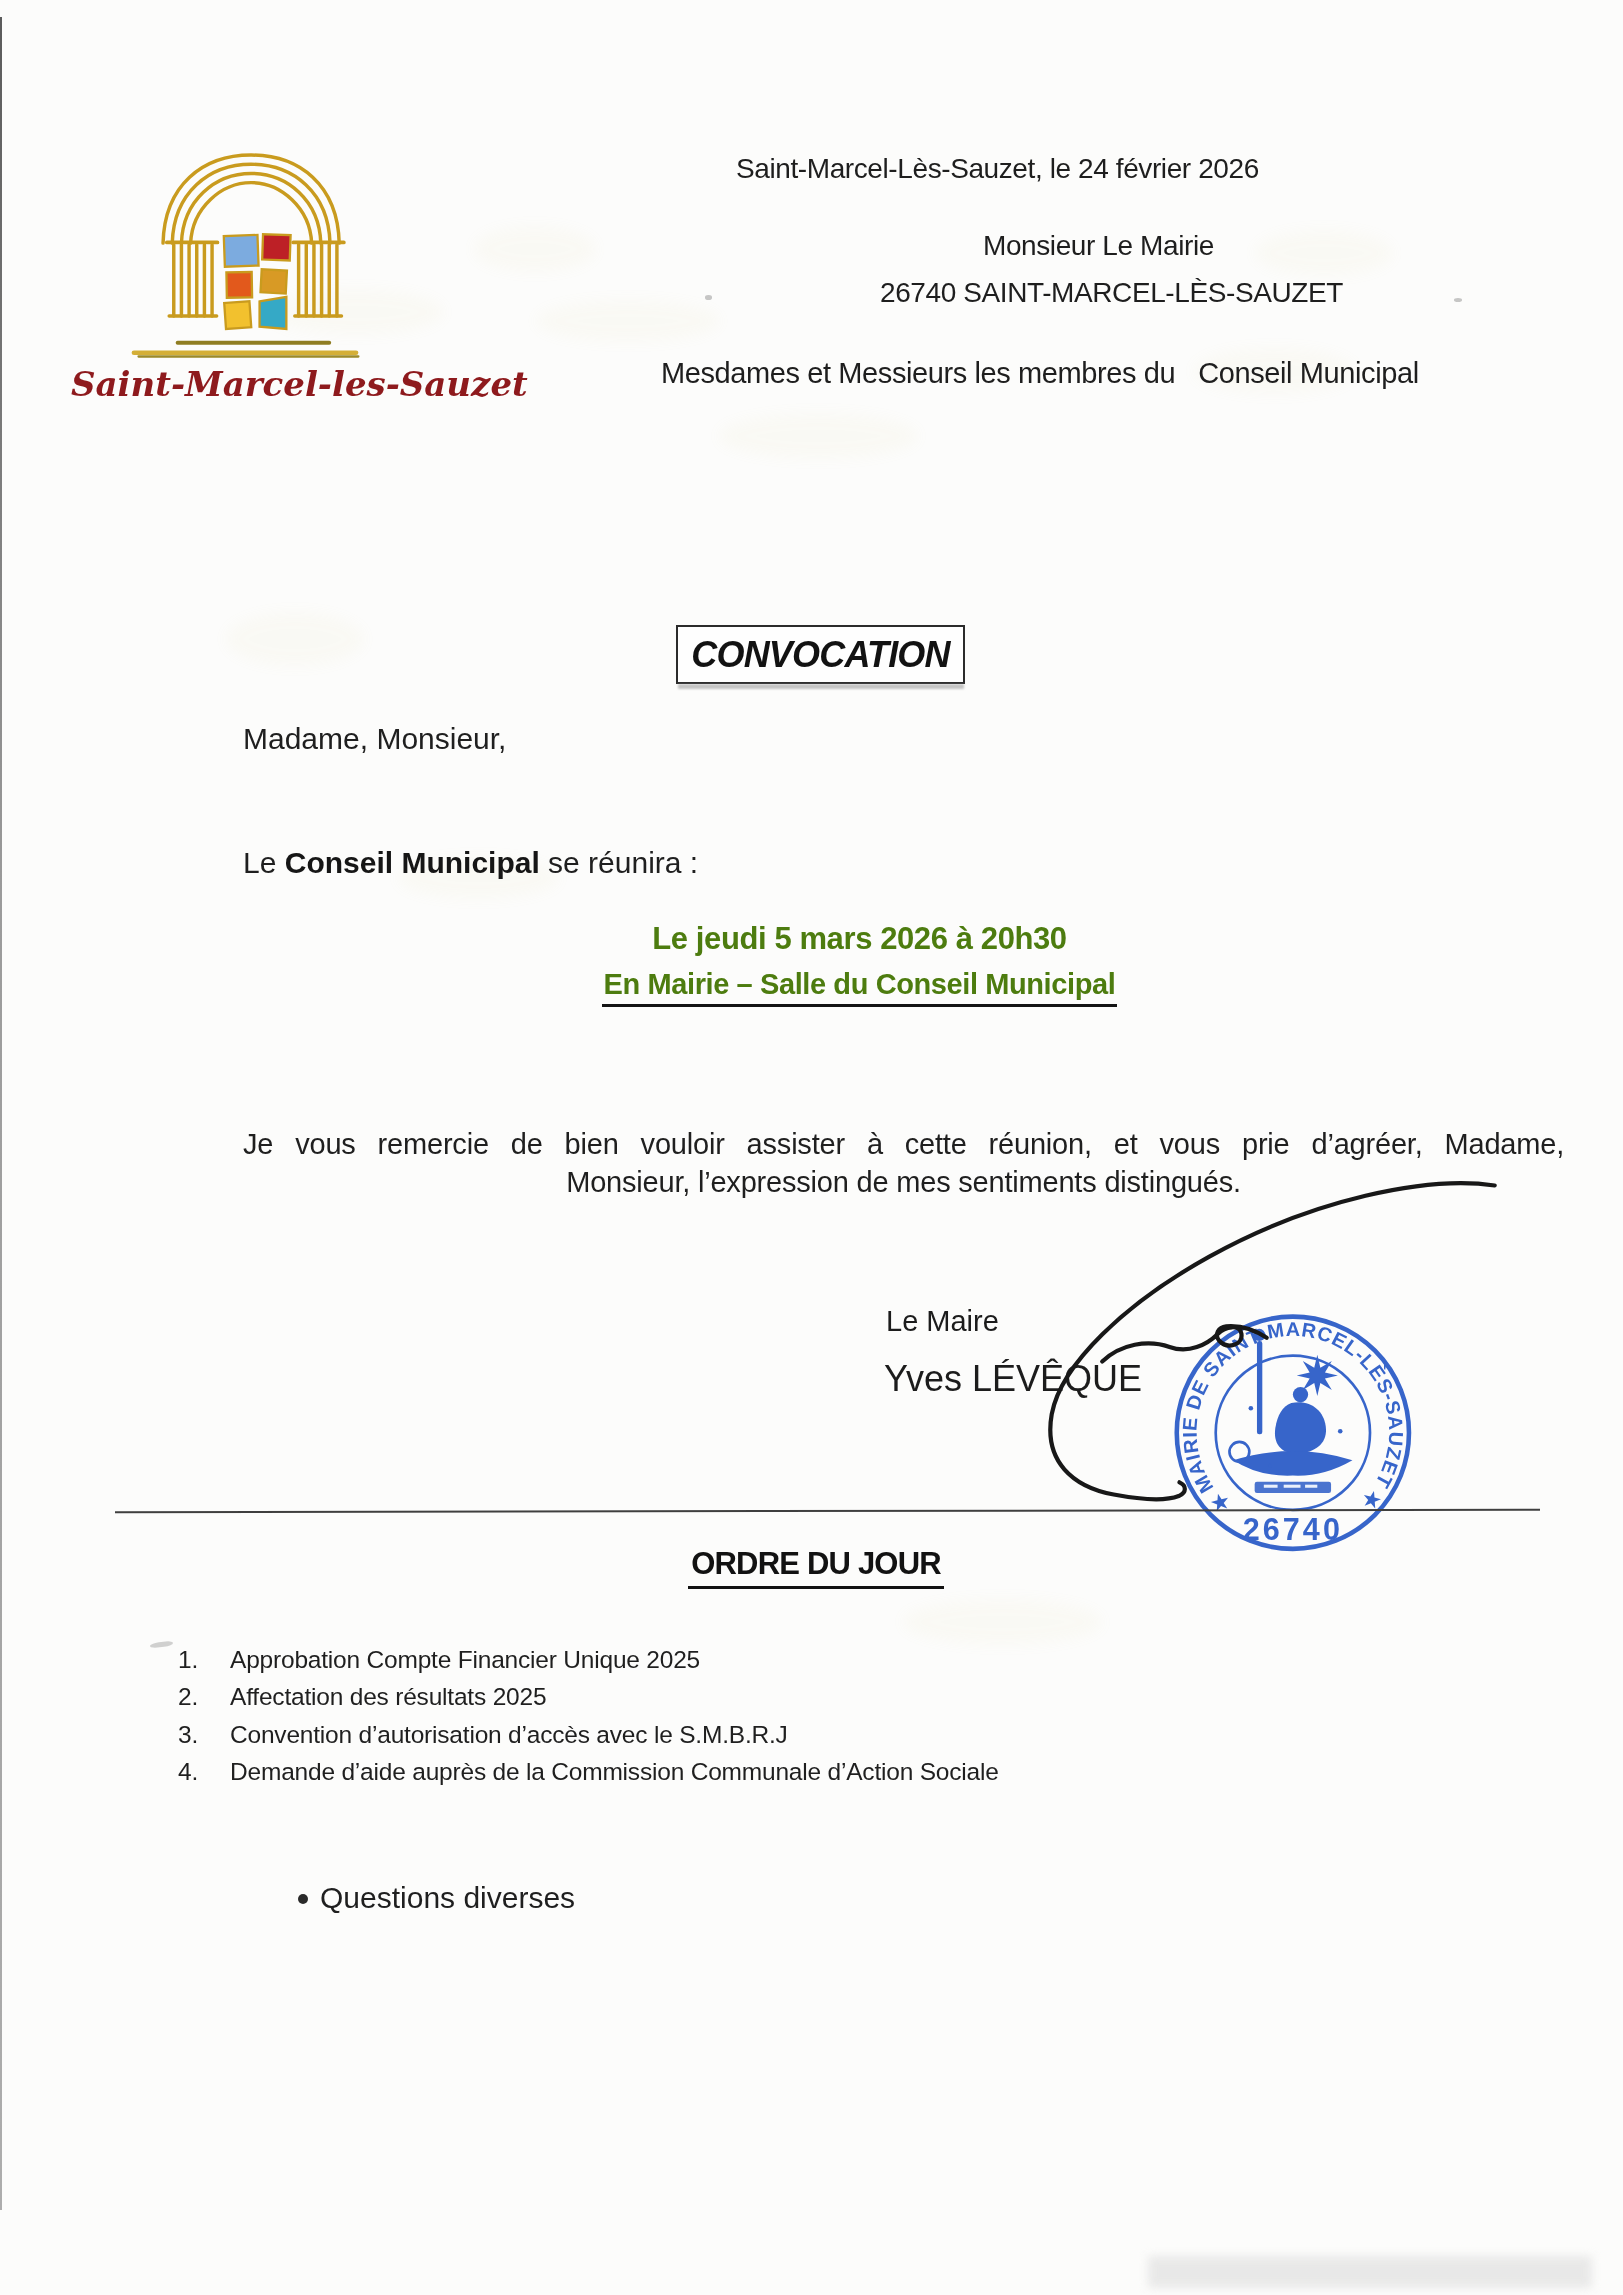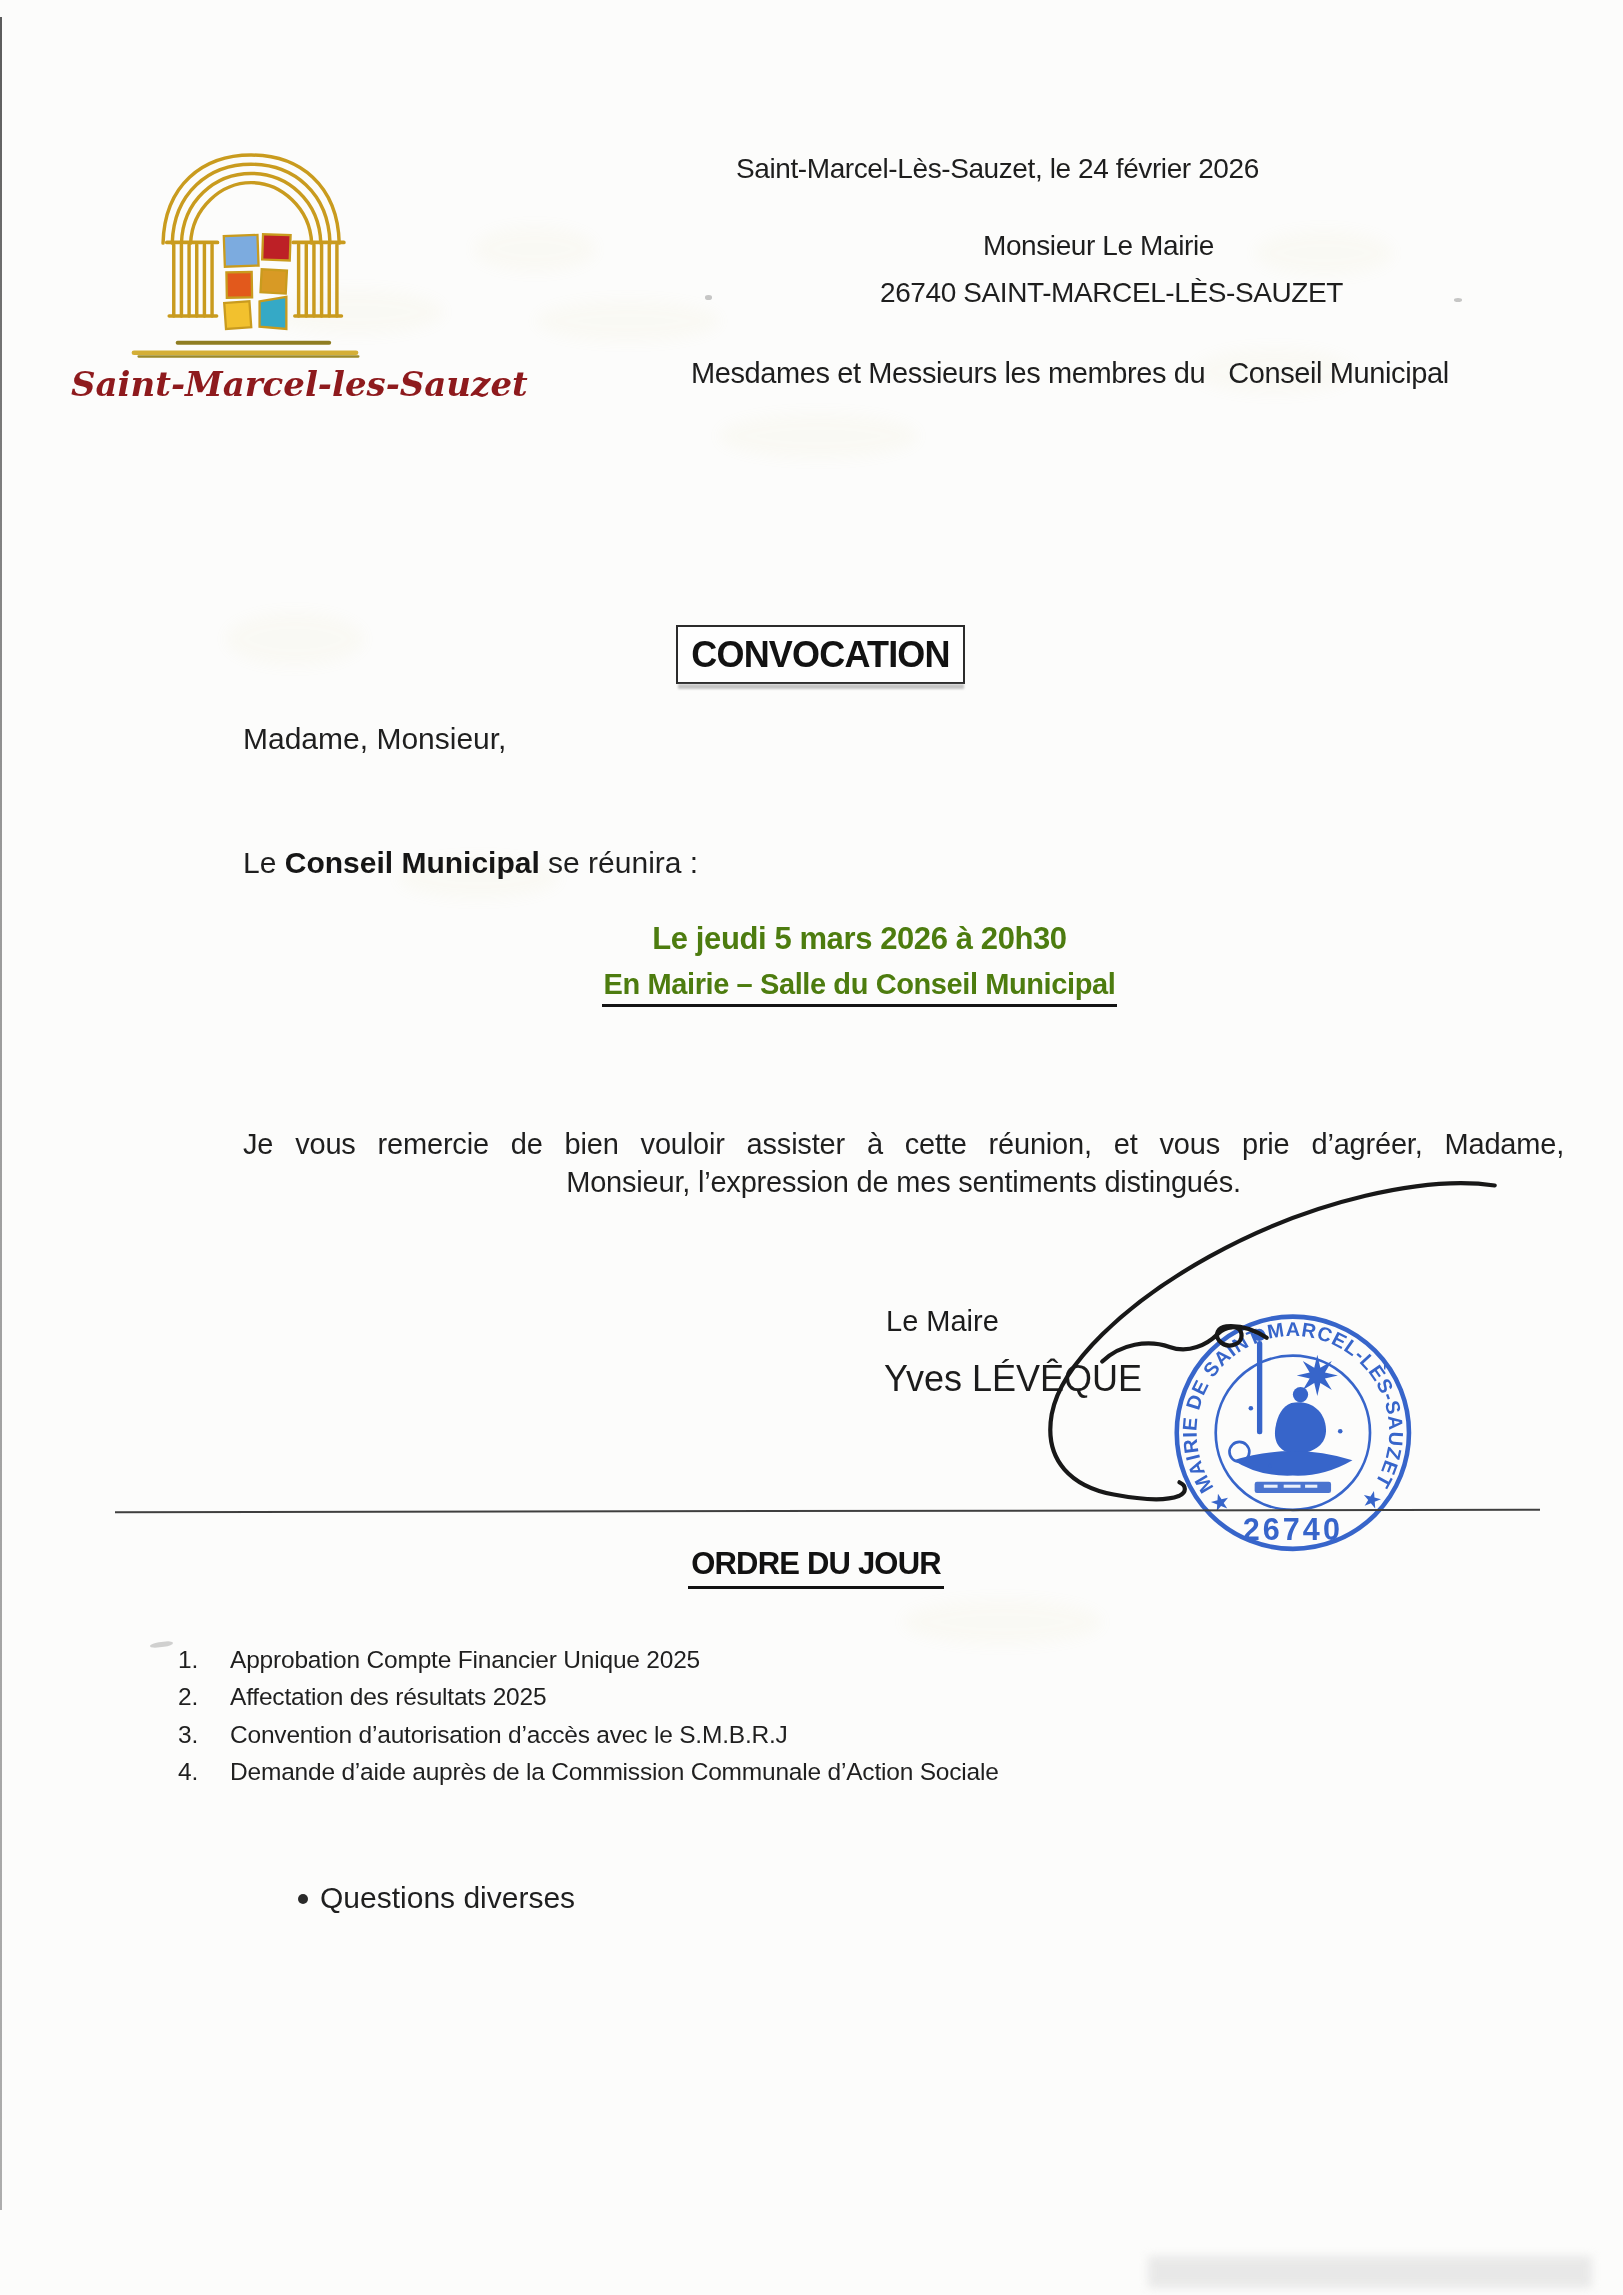--- a/index.html
+++ b/index.html
@@ -13,31 +13,31 @@
   
   .scan-edge{left:0;top:17px;width:2.3px;height:2193px;
     background:linear-gradient(#3f3f3f,#8a8a8a 40%,#9f9f9f);opacity:.85;}
   .blob{border-radius:50%;filter:blur(6.9px);opacity:.06;background:#d8cf8e;pointer-events:none;}
   .speck{background:#8f8f8f;border-radius:50%;opacity:.5;}
   .smudge-br{left:1148px;top:2256px;width:444px;height:32px;background:#dcdcdc;filter:blur(4.6px);opacity:.6;}
   
   .dateline{left:736px;top:153px;font-size:28px;letter-spacing:-0.4px;color:#1e1e1e;}
   .addr1{left:983px;top:230px;font-size:28px;letter-spacing:-0.4px;color:#1e1e1e;}
   .addr2{left:880px;top:277px;font-size:28px;letter-spacing:-0.4px;color:#1e1e1e;}
-  .recipients{left:691px;top:357px;font-size:29px;letter-spacing:-0.4px;white-space:pre;color:#1e1e1e;}
+  .recipients{left:661px;top:357px;font-size:29px;letter-spacing:-0.4px;white-space:pre;color:#1e1e1e;}
   
   .logo-svg{left:65px;top:145px;}
   .logo-script{left:71px;top:364px;width:352px;
     font-family:"DejaVu Serif",serif;font-style:italic;font-weight:bold;
     font-size:34px;color:#8e1a1d;letter-spacing:0px;white-space:nowrap;}
   
   .convocation-box{left:676px;top:625px;width:285px;height:55px;
     border:2.3px solid #2b2b2b;background:#fefefe;
     display:flex;align-items:center;justify-content:center;}
-  .convocation-box span{font-size:36px;font-weight:bold;letter-spacing:-0.8px;color:#121212;}
+  .convocation-box span{font-size:36px;font-weight:bold;letter-spacing:-0.8px;color:#121212;font-style:italic;}
   .convocation-shadow{left:678px;top:684px;width:286px;height:5.4px;background:#8d8d8d;opacity:.5;filter:blur(0.8px);}
   
   .salutation{left:243px;top:722px;font-size:30px;color:#1f1f1f;}
   .announce{left:243px;top:846px;font-size:30px;color:#1f1f1f;}
   .announce b{font-weight:bold;color:#161616;}
   .meeting{left:324px;top:921px;width:1071px;text-align:center;color:#4d7c0f;}
   .meeting .dt{font-size:31px;font-weight:bold;letter-spacing:-0.4px;}
   .meeting .place{margin-top:10.7px;}
   .meeting .place span{display:inline-block;font-size:29px;font-weight:bold;letter-spacing:-0.4px;
     border-bottom:3.1px solid #141414;padding:0 1.5px 3.1px 1.5px;}

